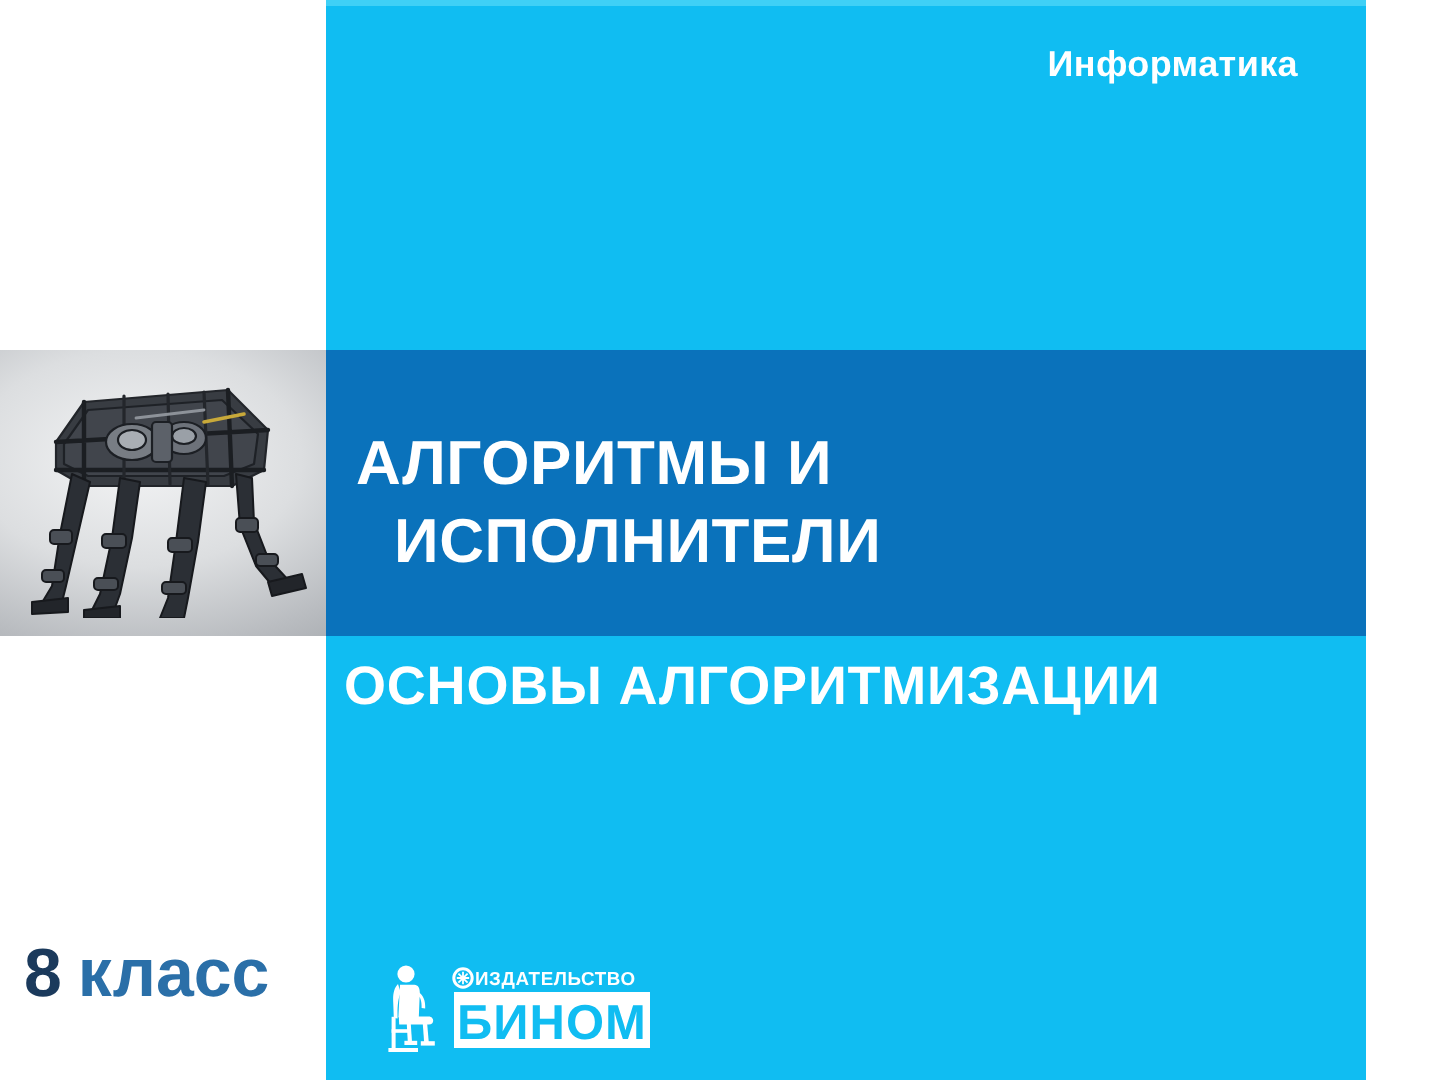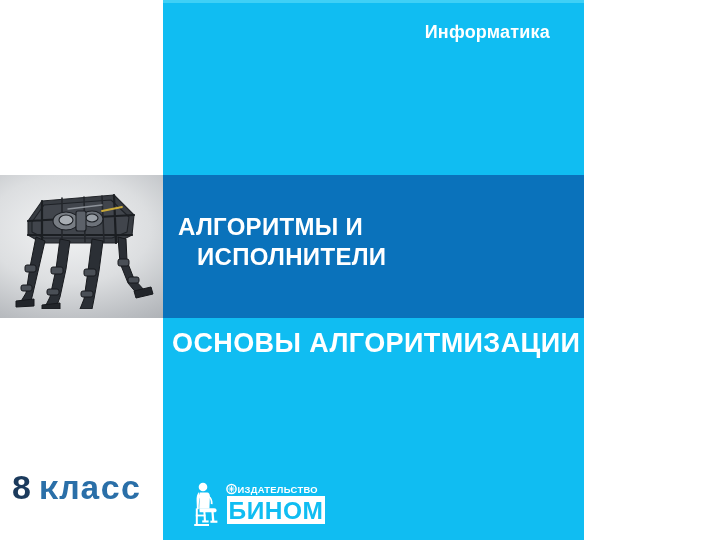--- a/index.html
+++ b/index.html
@@ -7,21 +7,21 @@
     margin: 0;
     padding: 0;
     background: #ffffff;
   }
   body {
     font-family: "Liberation Sans", "DejaVu Sans", sans-serif;
   }
 
   .slide {
     position: relative;
-    width: 584px;
+    width: 683px;
     height: 540px;
     overflow: hidden;
     background: #ffffff;
   }
 
   
 
   
   .left-column {
     position: absolute;
@@ -94,21 +94,21 @@
     letter-spacing: 0.2px;
     white-space: nowrap;
   }
 
   .main-title {
     position: absolute;
     left: 178px;
     top: 212px;
     width: 530px;
     color: #ffffff;
-    font-size: 24px;
+    font-size: 31px;
     font-weight: bold;
     line-height: 1.26;
     letter-spacing: 0.3px;
   }
   .main-title .line-1 { display: block; }
   .main-title .line-2 { display: block; margin-left: 19px; }
 
   .subtitle {
     position: absolute;
     left: 172px;
@@ -124,21 +124,21 @@
   
   .grade {
     position: absolute;
     left: 12px;
     top: 468px;
     font-size: 34px;
     font-weight: bold;
     white-space: nowrap;
   }
   .grade .grade-number { color: #1b3a5c; }
-  .grade .grade-word { color: #2a6fa8; margin-left: 8px; font-family: Liberation Mono, monospace; }
+  .grade .grade-word { color: #2a6fa8; margin-left: 8px; }
 
   
   .publisher-logo {
     position: absolute;
     left: 186px;
     top: 480px;
     width: 145px;
     height: 54px;
   }
   .publisher-logo svg {

